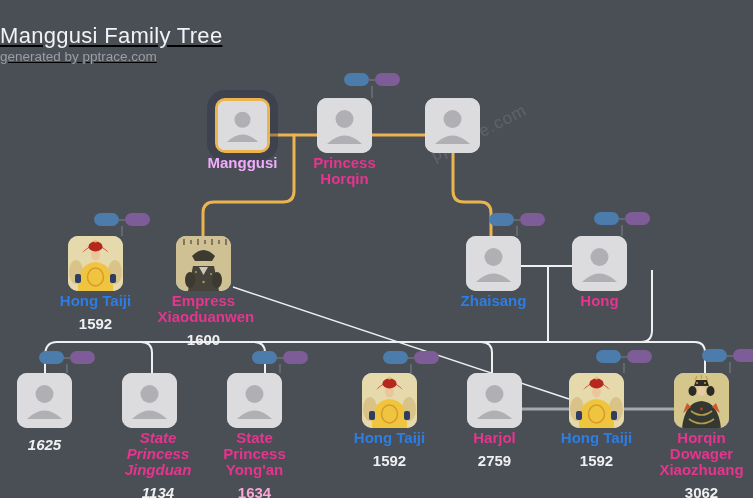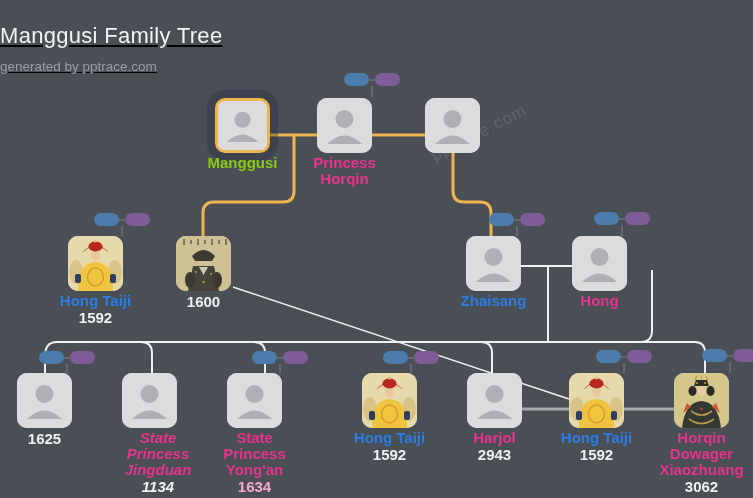--- a/index.html
+++ b/index.html
@@ -4,42 +4,42 @@
 <style>
   html,body{margin:0;padding:0;background:#3a3e44;}
   #stage{
     position:relative; width:753px; height:498px; overflow:hidden;
     background:#4a4e55;
     font-family:"Liberation Sans","DejaVu Sans",sans-serif;
   }
   #lines{position:absolute;left:0;top:0;z-index:1;}
   .hdr{position:absolute;left:0;top:5px;width:100%;text-align:left;z-index:3;text-decoration:underline;}
   .hdr .title{margin-top:18px;font-size:22px;font-weight:500;color:#f2f3f5;letter-spacing:.3px;}
-  .hdr .subtitle{margin-top:10px;font-size:13.5px;color:#9a9ea5;}
+  .hdr .subtitle{margin-top:0;font-size:13.5px;color:#9a9ea5;}
   .watermark{
     position:absolute;left:428px;top:148px;width:150px;z-index:2;
     transform:rotate(-27deg);transform-origin:left top;
     font-size:17px;letter-spacing:1px;color:rgba(240,242,245,0.13);font-weight:500;
   }
   .node{position:absolute;z-index:4;}
   .card{
     position:absolute;width:55px;height:55px;border-radius:10px;background:#dcdcde;
     overflow:hidden;box-sizing:border-box;cursor:pointer;
   }
   .card.selected{
     border:3px solid #ecb44e;background:#e6e6e8;
     box-shadow:0 0 0 8px rgba(36,46,66,0.35);
   }
   .card svg{display:block;width:100%;height:100%;}
   .plabel{
     position:absolute;width:92px;text-align:center;z-index:5;
     font-weight:bold;font-size:15px;line-height:16px;pointer-events:none;
   }
   .plabel .pname{display:block;}
-  .plabel .pyear{display:block;color:#eef0f2;font-weight:600;margin-top:1px;}
+  .plabel .pyear{display:block;color:#eef0f2;font-weight:600;margin-top:7px;}
   .pillpair{position:absolute;z-index:6;}
   .pill{position:absolute;width:25px;height:13px;border-radius:6.5px;cursor:pointer;}
   .pill-link{position:absolute;height:2px;background:#63676e;}
   .pill-stub{position:absolute;width:2px;background:#63676e;}
 </style>
 </head>
 <body>
 
 <div id="stage">
 
@@ -78,21 +78,21 @@
   <div id="nodes">
       <div class="node">
         <div class="card selected" style="left: 215px; top: 98px;">
           <svg viewBox="0 0 55 55">
             <rect width="55" height="55" fill="#dcdcde"></rect>
             <circle cx="27.5" cy="21" r="9" fill="#b0b0b4"></circle>
             <path d="M10,46 Q27.5,29 45,46 Z" fill="#b0b0b4"></path>
           </svg>
         </div>
         <div class="plabel" style="left: 196.5px; top: 155px;">
-          <span class="pname" style="color: #84cc16;">Manggusi</span>
+          <span class="pname" style="color: #f0abfc;">Manggusi</span>
         </div>
       </div>
       <div class="node">
         <div class="card" style="left: 317px; top: 98px;">
           <svg viewBox="0 0 55 55">
             <rect width="55" height="55" fill="#dcdcde"></rect>
             <circle cx="27.5" cy="21" r="9" fill="#b0b0b4"></circle>
             <path d="M10,46 Q27.5,29 45,46 Z" fill="#b0b0b4"></path>
           </svg>
         </div>
@@ -142,20 +142,21 @@
             <ellipse cx="14" cy="44" rx="5" ry="8" fill="#3c3a31"></ellipse>
             <ellipse cx="41" cy="44" rx="5" ry="8" fill="#3c3a31"></ellipse>
             <ellipse cx="27.5" cy="22" rx="4" ry="5" fill="#d9c29a"></ellipse>
             <path d="M16,20 Q27.5,8 39,20 L36,25 H19 Z" fill="#3c3a31"></path>
             <circle cx="20" cy="36" r="1" fill="#b09a55"></circle>
             <circle cx="35" cy="38" r="1" fill="#b09a55"></circle>
             <circle cx="27.5" cy="46" r="1.2" fill="#b09a55"></circle>
           </svg>
         </div>
         <div class="plabel" style="left: 157.5px; top: 293px;">
+          <span class="pname" style="color: rgb(231, 52, 143);">Empress Xiaoduanwen</span>
           <span class="pyear" style="color: rgb(238, 240, 242);">1600</span>
         </div>
       </div>
       <div class="node">
         <div class="card" style="left: 466px; top: 236px;">
           <svg viewBox="0 0 55 55">
             <rect width="55" height="55" fill="#dcdcde"></rect>
             <circle cx="27.5" cy="21" r="9" fill="#b0b0b4"></circle>
             <path d="M10,46 Q27.5,29 45,46 Z" fill="#b0b0b4"></path>
           </svg>
@@ -178,21 +179,21 @@
       </div>
       <div class="node">
         <div class="card" style="left: 17px; top: 373px;">
           <svg viewBox="0 0 55 55">
             <rect width="55" height="55" fill="#dcdcde"></rect>
             <circle cx="27.5" cy="21" r="9" fill="#b0b0b4"></circle>
             <path d="M10,46 Q27.5,29 45,46 Z" fill="#b0b0b4"></path>
           </svg>
         </div>
         <div class="plabel" style="left: -1.5px; top: 430px;">
-          <span class="pyear" style="color: rgb(238, 240, 242);">1625</span>
+          <span class="pyear" style="color: rgb(238, 240, 242); font-style: italic;">1625</span>
         </div>
       </div>
       <div class="node">
         <div class="card" style="left: 122px; top: 373px;">
           <svg viewBox="0 0 55 55">
             <rect width="55" height="55" fill="#dcdcde"></rect>
             <circle cx="27.5" cy="21" r="9" fill="#b0b0b4"></circle>
             <path d="M10,46 Q27.5,29 45,46 Z" fill="#b0b0b4"></path>
           </svg>
         </div>
@@ -238,21 +239,21 @@
       <div class="node">
         <div class="card" style="left: 467px; top: 373px;">
           <svg viewBox="0 0 55 55">
             <rect width="55" height="55" fill="#dcdcde"></rect>
             <circle cx="27.5" cy="21" r="9" fill="#b0b0b4"></circle>
             <path d="M10,46 Q27.5,29 45,46 Z" fill="#b0b0b4"></path>
           </svg>
         </div>
         <div class="plabel" style="left: 448.5px; top: 430px;">
           <span class="pname" style="color: rgb(231, 52, 143);">Harjol</span>
-          <span class="pyear" style="color: rgb(238, 240, 242);">2943</span>
+          <span class="pyear" style="color: rgb(238, 240, 242);">2759</span>
         </div>
       </div>
       <div class="node">
         <div class="card" style="left: 569px; top: 373px;">
           <svg viewBox="0 0 55 55">
             <rect width="55" height="55" fill="#e6d9ab"></rect>
             <ellipse cx="8" cy="36" rx="7" ry="12" fill="#d9c388"></ellipse>
             <ellipse cx="47" cy="36" rx="7" ry="12" fill="#d9c388"></ellipse>
             <path d="M10,55 Q9,27 27.5,26 Q46,27 45,55 Z" fill="#efc53f"></path>
             <ellipse cx="27.5" cy="41" rx="8" ry="9" fill="none" stroke="#d89a2a" stroke-width="1.5"></ellipse>

